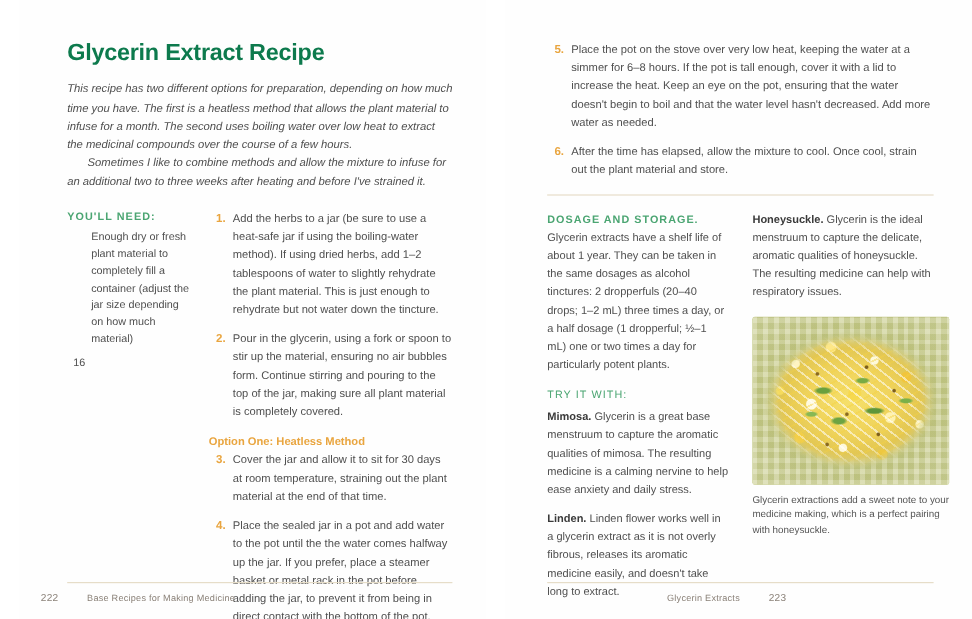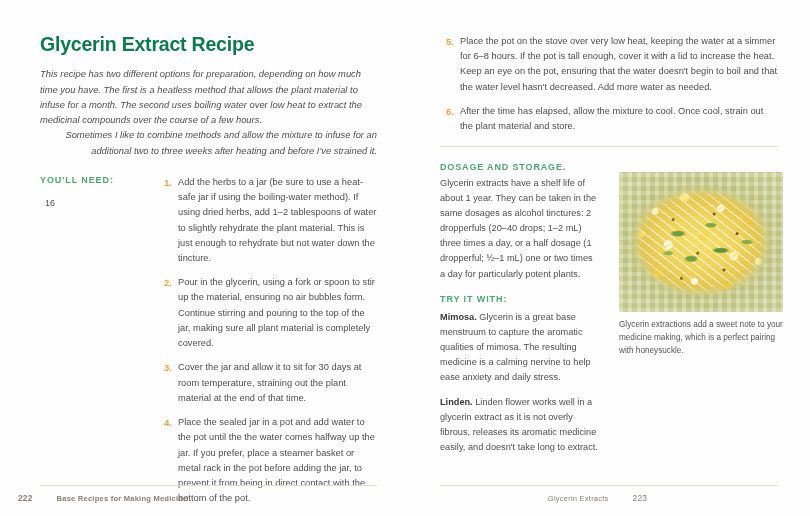--- a/index.html
+++ b/index.html
@@ -17,20 +17,21 @@
     position: absolute;
     inset: 0;
     display: flex;
     background: #ffffff;
   }
   .page {
     position: relative;
     height: 516px;
     box-sizing: border-box;
     background: #fefefe;
+    margin-left: 16px;
   }
   .page-left  { width: 405px; padding: 34px 28px 0 40px; }
   .page-right { width: 405px; padding: 34px 32px 0 35px; }
 
   
   .recipe-title {
     font-size: 19.5px;
     font-weight: bold;
     color: #0d7a4d;
     letter-spacing: -0.2px;
@@ -38,21 +39,21 @@
     line-height: 1.1;
   }
   .intro {
     font-style: italic;
     font-size: 9.4px;
     line-height: 1.62;
     color: #4f4f4f;
     margin: 0;
   }
   .intro p { margin: 0; }
-  .intro p.indent { text-indent: 17px; text-align: right; }
+  .intro p.indent { text-indent: 17px; }
 
   .section-head {
     font-size: 9px;
     font-weight: bold;
     letter-spacing: 0.9px;
     color: #4bA572;
     margin: 0 0 5px 0;
     text-transform: uppercase;
   }
 
@@ -126,21 +127,21 @@
   .lead-in {
     font-weight: bold;
     font-size: 9px;
     letter-spacing: 0.85px;
     color: #4bA572;
   }
   .herb-name { font-weight: bold; color: #3a3a3a; }
 
   .try-head {
     font-size: 9px;
-    font-weight: bold;
+    font-weight: normal;
     letter-spacing: 0.9px;
     color: #4bA572;
     margin: 12px 0 6px 0;
   }
 
   
   .photo-wrap { margin-top: 12px; }
   .photo {
     width: 164px;
     height: 140px;
@@ -221,21 +222,21 @@
   .footer {
     position: absolute;
     left: 0; right: 0;
     bottom: 13px;
     display: flex;
     align-items: center;
     font-size: 7.6px;
     color: #8a8178;
     letter-spacing: 0.2px;
   }
-  .footer-left  { padding-left: 18px; font-weight: bold; }
+  .footer-left  { padding-left: 18px; }
   .footer-right { padding-right: 20px; justify-content: center; }
   .folio { color: #8a8178; font-size: 8.4px; }
   .run-head { color: #8a8178; }
   .footer-left .folio { margin-right: 24px; }
   .footer-right .run-head { margin-right: 24px; }
 
   .footer-rule {
     position: absolute;
     bottom: 30px;
     height: 1px;
@@ -258,38 +259,40 @@
       <p class="indent">Sometimes I like to combine methods and allow the mixture to infuse for an additional two to three weeks after heating and before I've strained it.</p>
     </div>
 
     <div class="columns">
 
       <div class="ingredients-col">
         <div class="section-head">YOU'LL NEED:</div>
         <div class="ing-list">
           <div class="ing-row">
             <span class="ing-qty"></span>
+            <span class="ing-text">Enough dry or fresh plant material to completely fill a container (adjust the jar size depending on how much material)</span>
           </div>
           <div class="ing-row">
             <span class="ing-qty">16</span>
           </div>
         </div>
       </div>
 
       <div class="steps-col">
 
         <div class="step">
           <span class="step-num">1.</span>
           <span class="step-body">Add the herbs to a jar (be sure to use a heat-safe jar if using the boiling-water method). If using dried herbs, add 1–2 tablespoons of water to slightly rehydrate the plant material. This is just enough to rehydrate but not water down the tincture.</span>
         </div>
         <div class="step">
           <span class="step-num">2.</span>
           <span class="step-body">Pour in the glycerin, using a fork or spoon to stir up the material, ensuring no air bubbles form. Continue stirring and pouring to the top of the jar, making sure all plant material is completely covered.</span>
         </div>
 
+        <div class="option-head first">Option One: Heatless Method</div>
         <div class="step">
           <span class="step-num">3.</span>
           <span class="step-body">Cover the jar and allow it to sit for 30 days at room temperature, straining out the plant material at the end of that time.</span>
         </div>
 
         <div class="step">
           <span class="step-num">4.</span>
           <span class="step-body">Place the sealed jar in a pot and add water to the pot until the the water comes halfway up the jar. If you prefer, place a steamer basket or metal rack in the pot before adding the jar, to prevent it from being in direct contact with the bottom of the pot.</span>
         </div>
 
@@ -324,20 +327,21 @@
         <p class="body-text"><span class="lead-in">DOSAGE AND STORAGE.</span><span> Glycerin extracts have a shelf life of about 1 year. They can be taken in the same dosages as alcohol tinctures: 2 dropperfuls (20–40 drops; 1–2 mL) three times a day, or a half dosage (1 dropperful; ½–1 mL) one or two times a day for particularly potent plants.</span></p>
 
         <div class="try-head">TRY IT WITH:</div>
 
         <p class="body-text"><span class="herb-name">Mimosa.</span><span> Glycerin is a great base menstruum to capture the aromatic qualities of mimosa. The resulting medicine is a calming nervine to help ease anxiety and daily stress.</span></p>
 
         <p class="body-text"><span class="herb-name">Linden.</span><span> Linden flower works well in a glycerin extract as it is not overly fibrous, releases its aromatic medicine easily, and doesn't take long to extract.</span></p>
       </div>
 
       <div class="col">
+        <p class="body-text"><span class="herb-name">Honeysuckle.</span><span> Glycerin is the ideal menstruum to capture the delicate, aromatic qualities of honeysuckle. The resulting medicine can help with respiratory issues.</span></p>
 
         <div class="photo-wrap">
           <div class="photo">
             <div class="petals"></div>
             <div class="strands"></div>
             <div class="leaves"></div>
             <div class="specks"></div>
             <div class="basket-rim"></div>
             <div class="weave"></div>
           </div>

